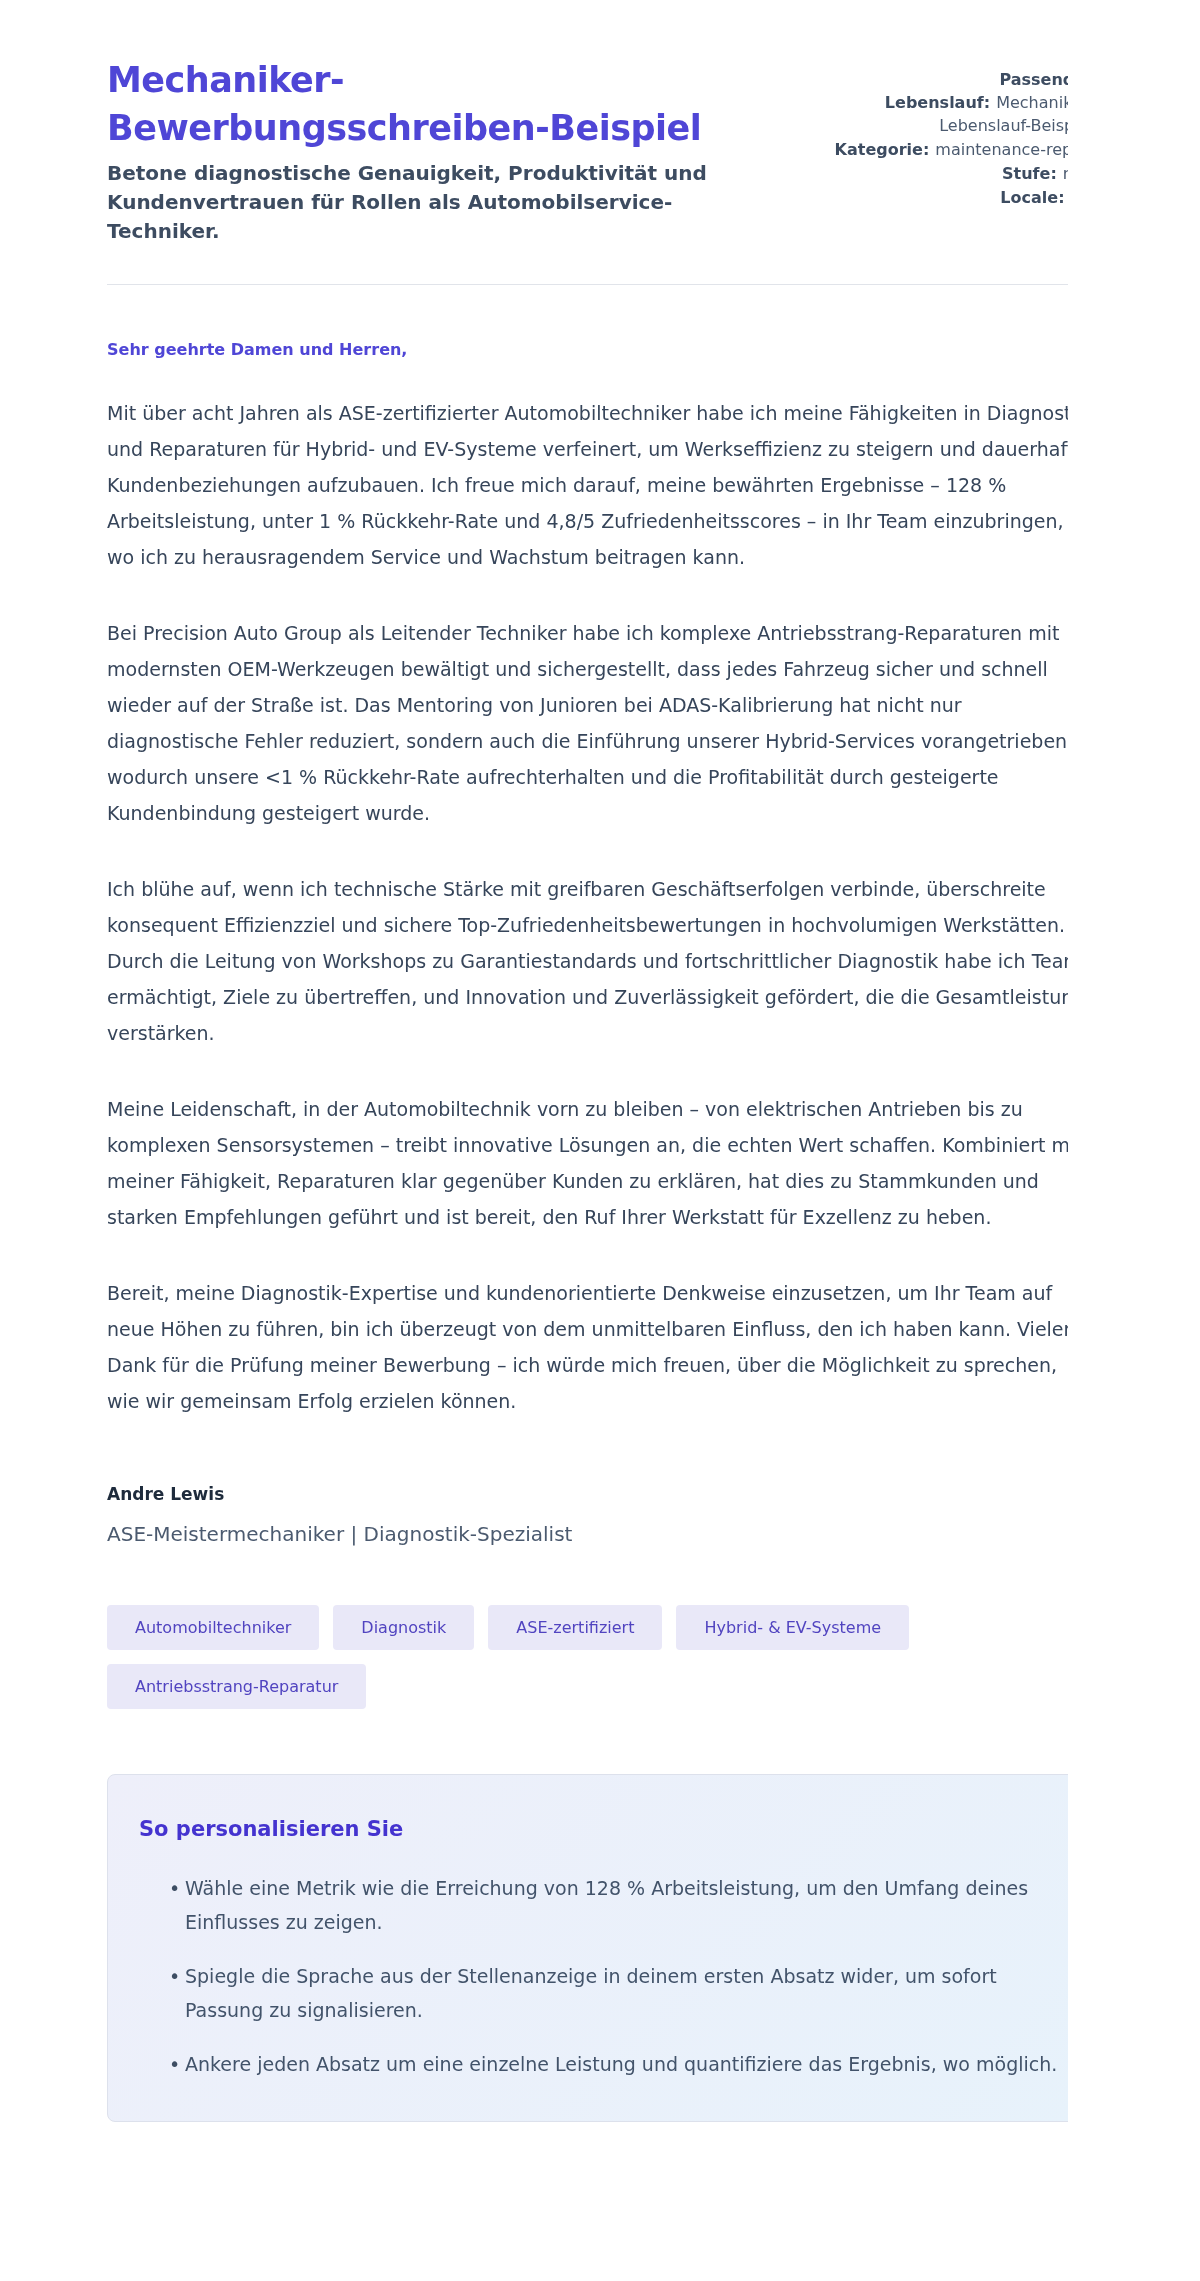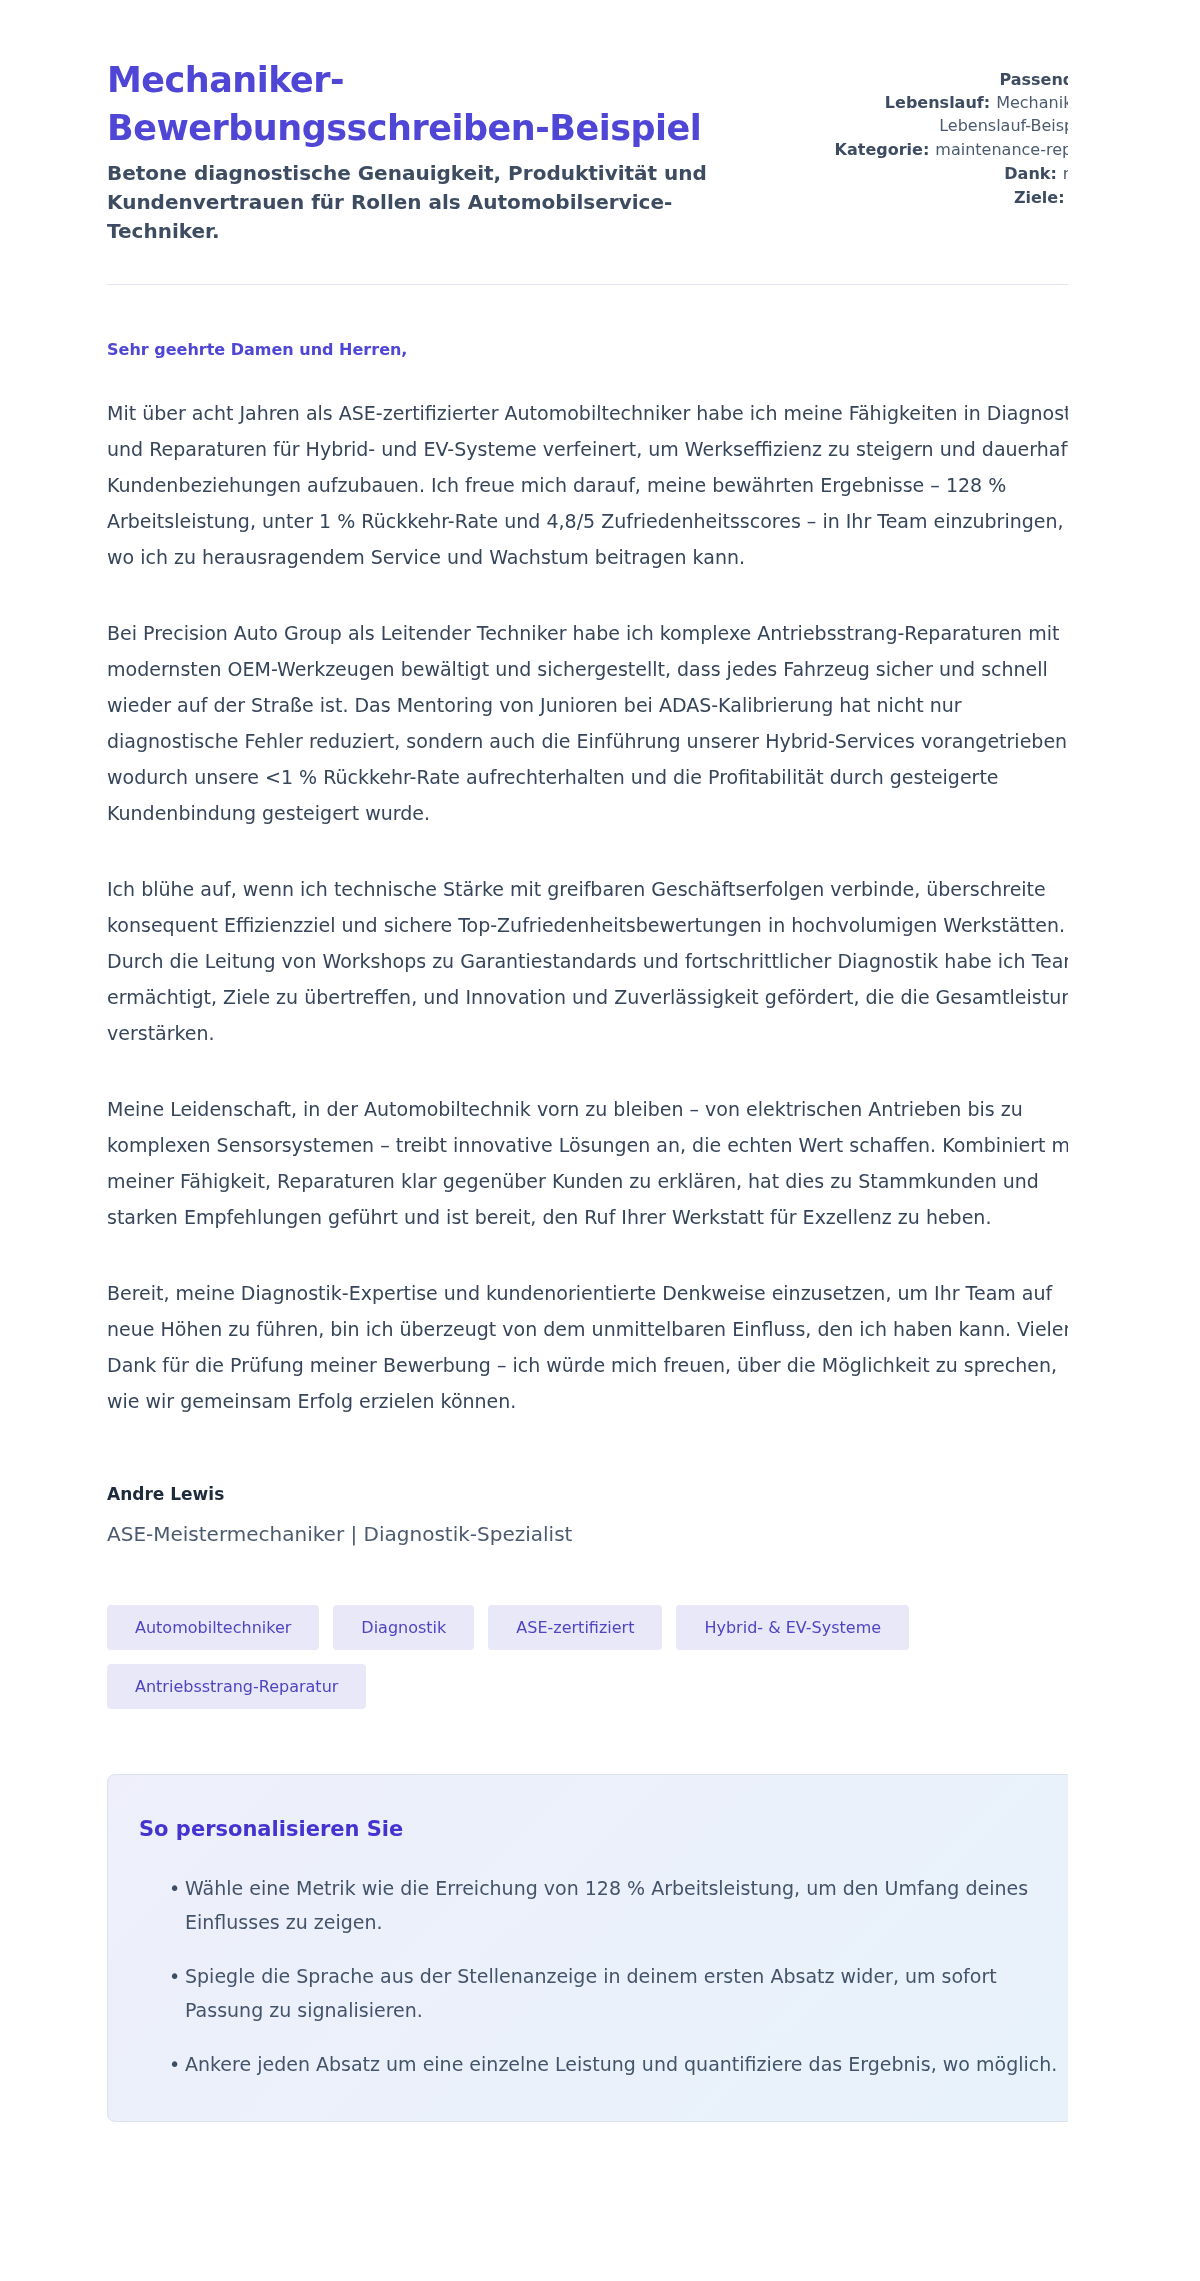--- a/index.html
+++ b/index.html
@@ -66,24 +66,24 @@
         <p class="page-subtitle">Betone diagnostische Genauigkeit, Produktivität und Kundenvertrauen für Rollen als Automobilservice-Techniker.</p>
       </div>
       <div class="meta-panel">
         <div class="meta-item">
           <span class="meta-label">Passender Lebenslauf:</span><span class="meta-value">Mechaniker-Lebenslauf-Beispiel</span>
         </div>
         <div class="meta-item">
           <span class="meta-label">Kategorie:</span><span class="meta-value">maintenance-repair</span>
         </div>
         <div class="meta-item">
-          <span class="meta-label">Dank:</span><span class="meta-value">mid</span>
+          <span class="meta-label">Stufe:</span><span class="meta-value">mid</span>
         </div>
         <div class="meta-item">
-          <span class="meta-label">Ziele:</span><span class="meta-value">DE</span>
+          <span class="meta-label">Locale:</span><span class="meta-value">DE</span>
         </div>
       </div>
     </div>
 
     <hr class="divider">
 
     <p class="greeting">Sehr geehrte Damen und Herren,</p>
 
     <p class="para">Mit über acht Jahren als ASE-zertifizierter Automobiltechniker habe ich meine Fähigkeiten in Diagnostik und Reparaturen für Hybrid- und EV-Systeme verfeinert, um Werkseffizienz zu steigern und dauerhafte Kundenbeziehungen aufzubauen. Ich freue mich darauf, meine bewährten Ergebnisse – 128 % Arbeitsleistung, unter 1 % Rückkehr-Rate und 4,8/5 Zufriedenheitsscores – in Ihr Team einzubringen, wo ich zu herausragendem Service und Wachstum beitragen kann.</p>
     <p class="para">Bei Precision Auto Group als Leitender Techniker habe ich komplexe Antriebsstrang-Reparaturen mit modernsten OEM-Werkzeugen bewältigt und sichergestellt, dass jedes Fahrzeug sicher und schnell wieder auf der Straße ist. Das Mentoring von Junioren bei ADAS-Kalibrierung hat nicht nur diagnostische Fehler reduziert, sondern auch die Einführung unserer Hybrid-Services vorangetrieben, wodurch unsere &lt;1 % Rückkehr-Rate aufrechterhalten und die Profitabilität durch gesteigerte Kundenbindung gesteigert wurde.</p>

